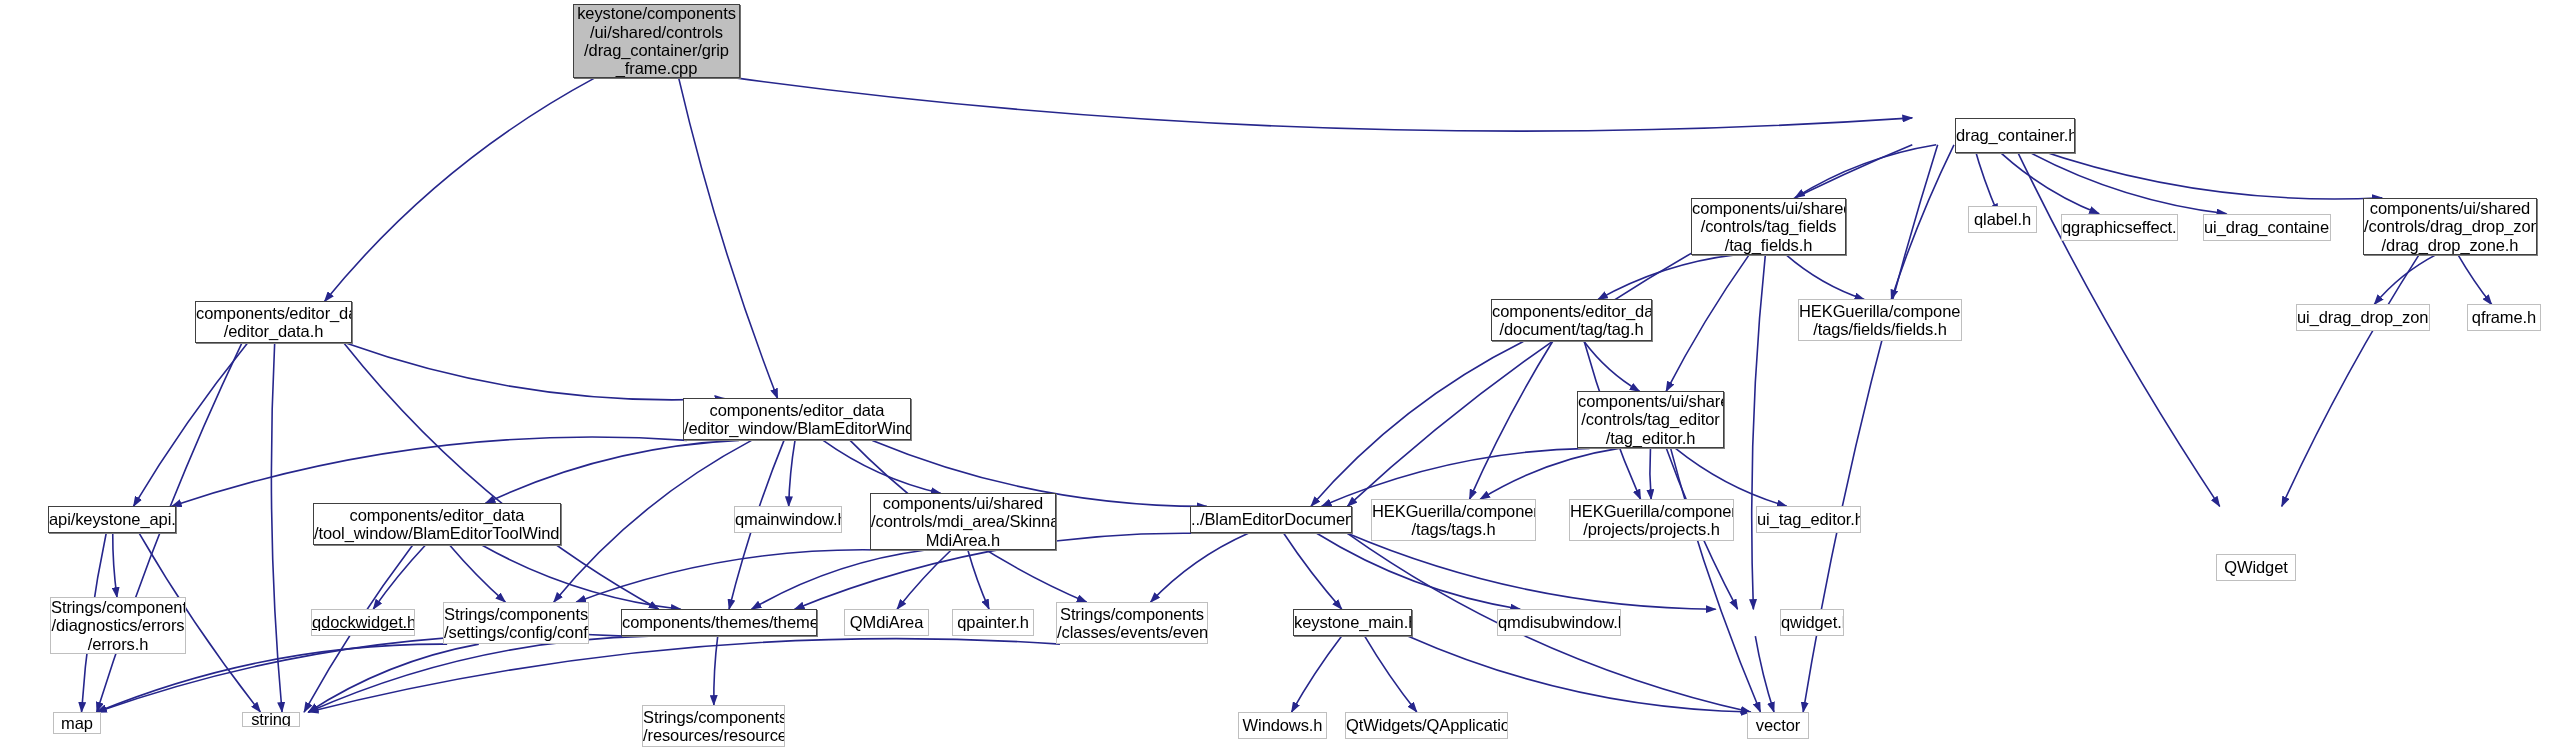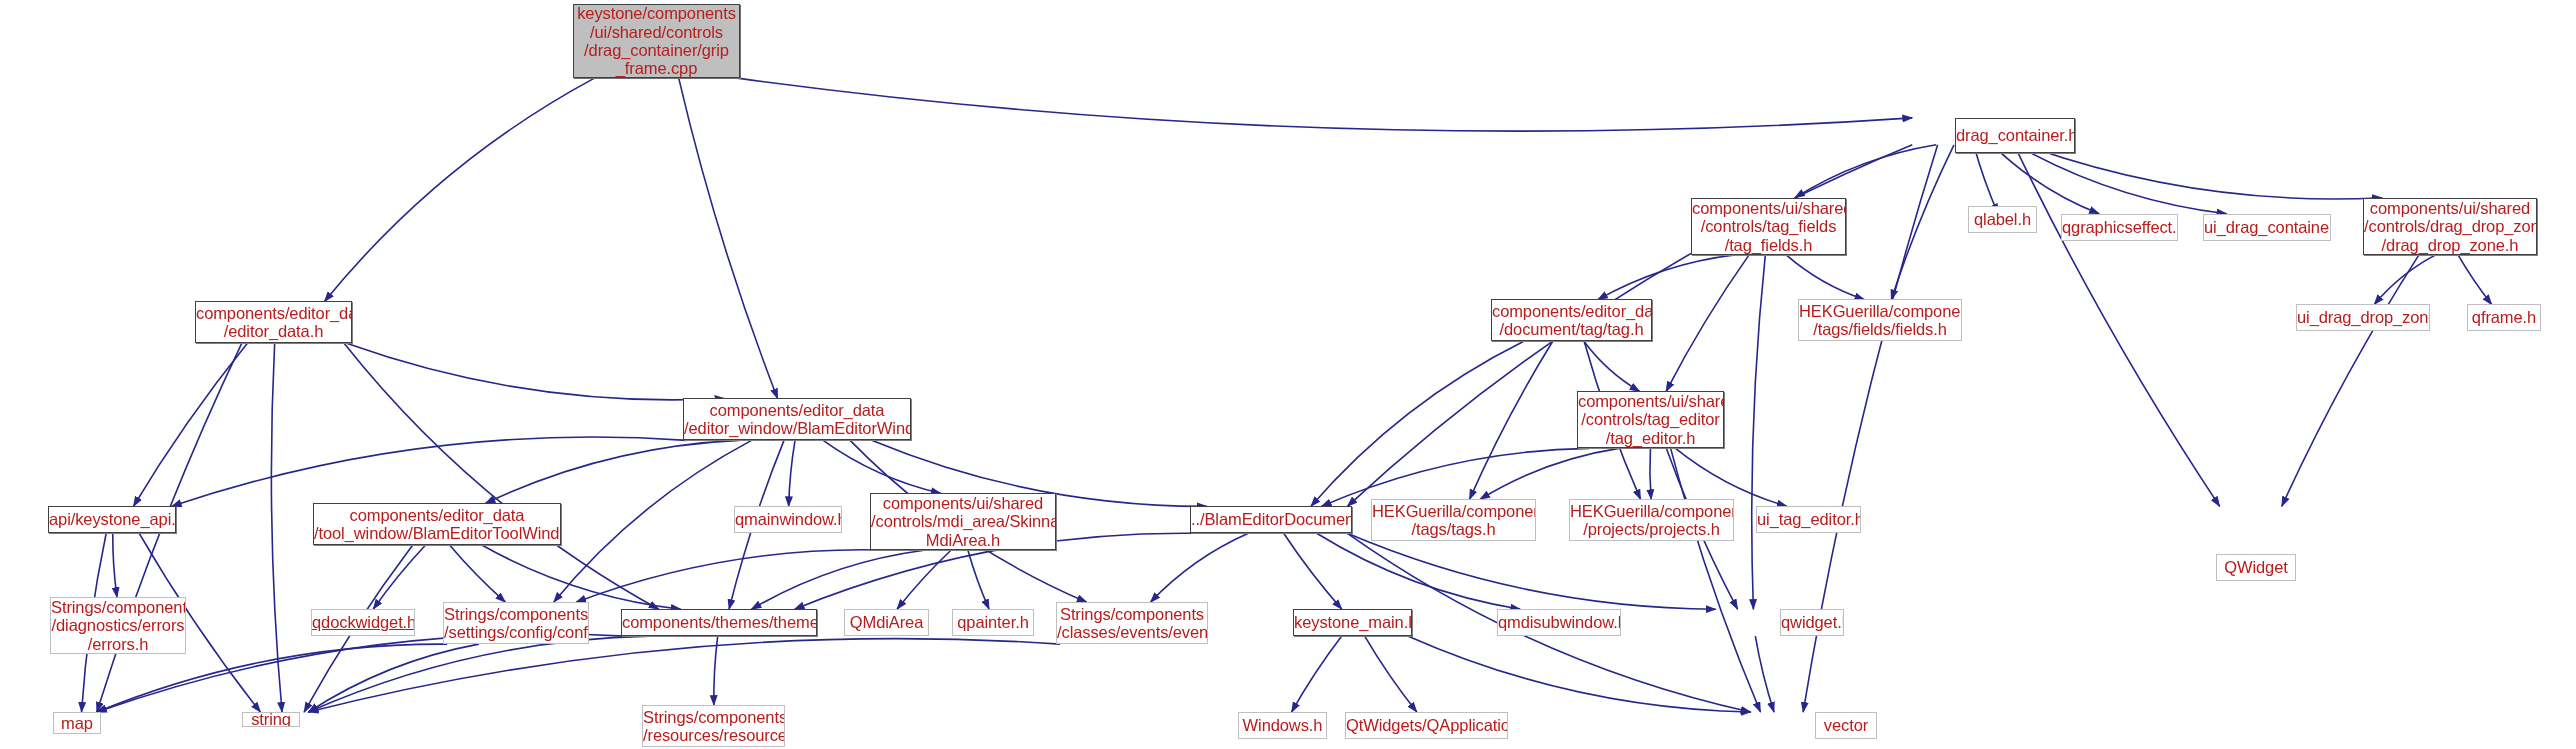--- a/index.html
+++ b/index.html
@@ -26,21 +26,21 @@
     height: 750px;
     pointer-events: none;
   }
   .node {
     position: absolute;
     box-sizing: border-box;
     display: flex;
     align-items: center;
     justify-content: flex-start;
     text-align: center;
-    color: #b91c1c;
+    color: #000000;
     background: #ffffff;
     border: 1px solid #bfbfbf;
     font-size: 16.5px;
     line-height: 1.12;
     letter-spacing: -0.1px;
     white-space: pre;
     overflow: hidden;
     z-index: 5;
   }
   .node.root {
@@ -194,16 +194,16 @@
 /classes/events/events.h</span></div>
       <div class="node strong" style="left: 1293px; top: 609px; width: 119px; height: 27px;"><span>keystone_main.h</span></div>
       <div class="node" style="left: 1497px; top: 609px; width: 124px; height: 27px;"><span>qmdisubwindow.h</span></div>
       <div class="node" style="left: 1780px; top: 609px; width: 64px; height: 27px;"><span>qwidget.h</span></div>
       <div class="node" style="left: 53px; top: 712px; width: 48px; height: 22px;"><span>map</span></div>
       <div class="node" style="left: 242px; top: 712px; width: 58px; height: 15px;"><span>string</span></div>
       <div class="node" style="left: 642px; top: 705px; width: 143px; height: 42px;"><span>Strings/components
 /resources/resources.h</span></div>
       <div class="node" style="left: 1238px; top: 712px; width: 89px; height: 27px;"><span>Windows.h</span></div>
       <div class="node" style="left: 1345px; top: 712px; width: 163px; height: 27px;"><span>QtWidgets/QApplication</span></div>
-      <div class="node" style="left: 1815px; top: 712px; width: 62px; height: 27px;"><span>vector</span></div>
+      <div class="node" style="left: 1747px; top: 712px; width: 62px; height: 27px;"><span>vector</span></div>
     </div>
 </div>
 
 
 </body></html>

